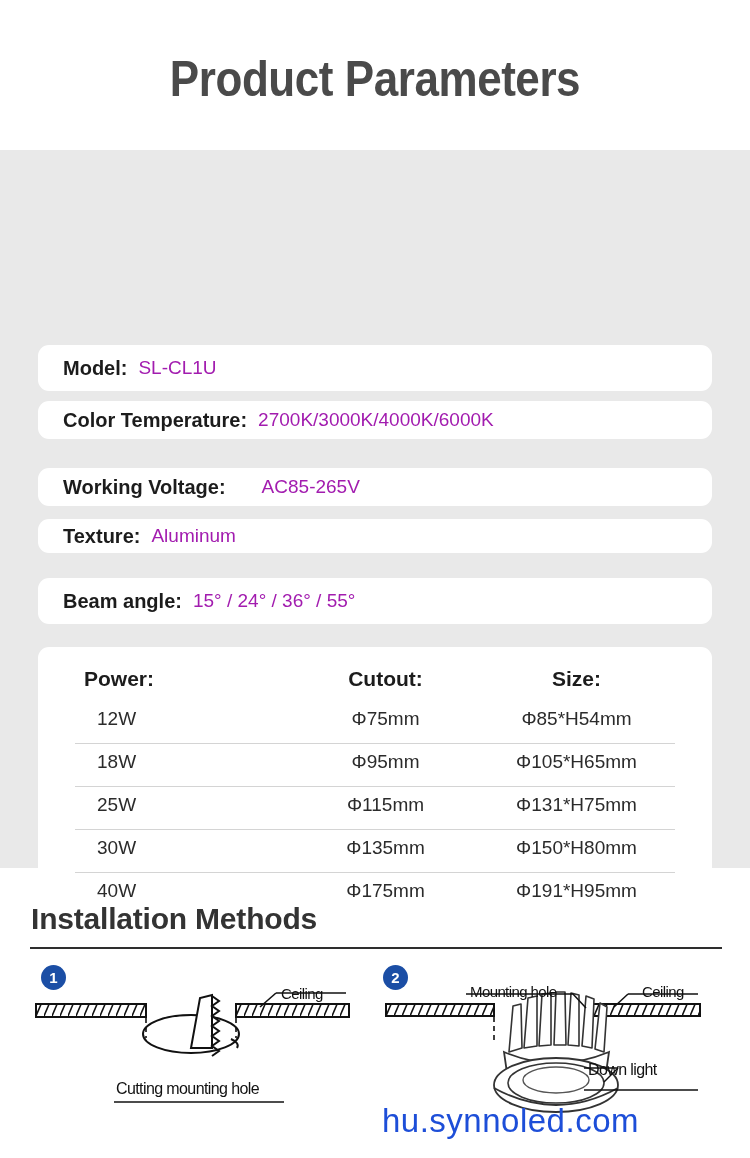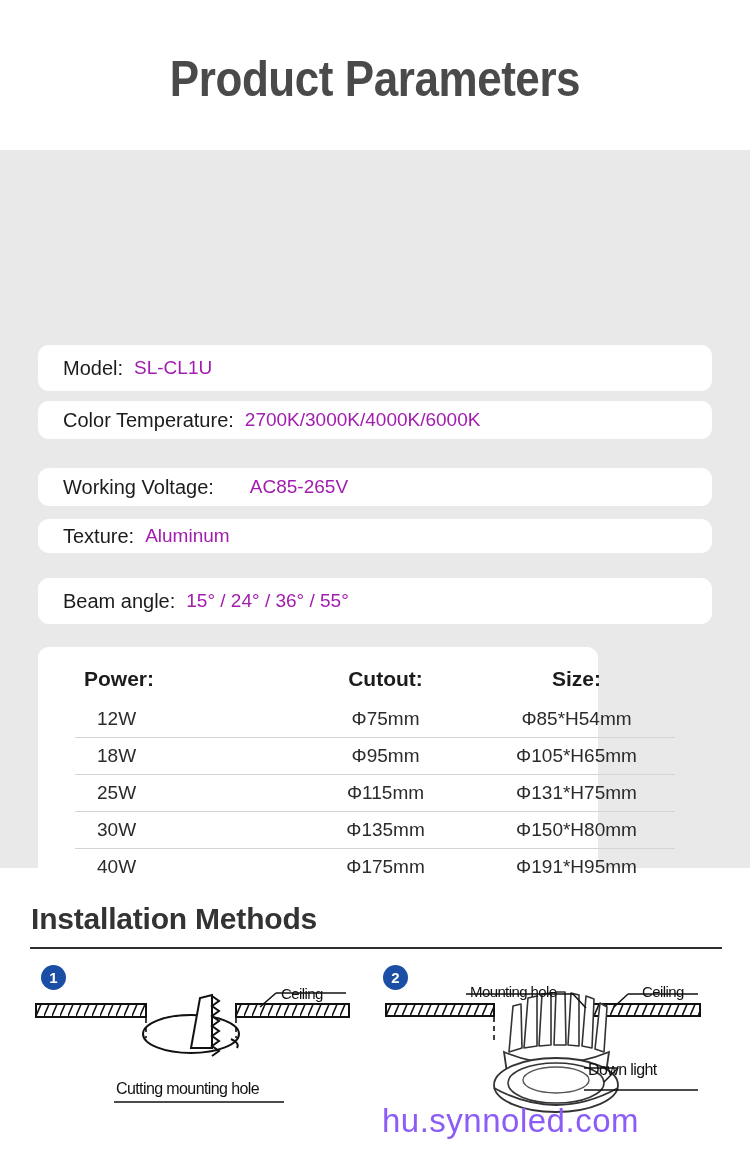--- a/index.html
+++ b/index.html
@@ -49,21 +49,21 @@
     width: 674px;
     background: #ffffff;
     border-radius: 11px;
     box-sizing: border-box;
     display: flex;
     align-items: center;
     padding-left: 25px;
   }
   .spec-card .spec-label {
     font-size: 20px;
-    font-weight: normal;
+    font-weight: bold;
     color: #1c1c1c;
     white-space: nowrap;
   }
   .spec-card .spec-value {
     font-size: 19px;
     font-weight: normal;
     color: #a21caf;
     white-space: nowrap;
     margin-left: 11px;
   }
@@ -72,21 +72,21 @@
   #spec-row-1 { top: 251px;  height: 38px; }
   #spec-row-2 { top: 318px;  height: 38px; gap: 25px; }
   #spec-row-3 { top: 369px;  height: 34px; }
   #spec-row-4 { top: 428px;  height: 46px; }
 
   
   .table-card {
     position: absolute;
     left: 38px;
     top: 497px;
-    width: 560px;
+    width: 674px;
     height: 293px;
     background: #ffffff;
     border-radius: 11px;
     box-sizing: border-box;
   }
   .spec-table {
     position: absolute;
     left: 37px;
     top: 14px;
     width: 600px;
@@ -98,21 +98,21 @@
     font-weight: bold;
     color: #1c1c1c;
     padding: 6px 0 10px 0;
     text-align: center;
     border: none;
   }
   .spec-table th.col-power   { text-align: left; padding-left: 9px; }
   .spec-table td {
     font-size: 19px;
     color: #2b2b2b;
-    padding: 7px 0 7px 0;
+    padding: 7px 0 13px 0;
     text-align: center;
     border-top: 1px solid #d4d4d4;
   }
   .spec-table tbody tr:first-child td {
     border-top: none;
   }
   .spec-table td.col-power { text-align: left; padding-left: 22px; }
   .spec-table col.c1 { width: 218px; }
   .spec-table col.c2 { width: 185px; }
   .spec-table col.c3 { width: 197px; }
@@ -184,21 +184,21 @@
   #d2-mount   { left: 92px;  top: 23px; }
   #d2-ceiling { left: 264px; top: 23px; }
   #d2-down    { left: 210px; top: 101px; font-size: 16px; }
 
   
   .watermark {
     position: absolute;
     left: 382px;
     top: 1102px;
     font-size: 33px;
-    color: #8b5cf6;
+    color: #1d4ed8;
     letter-spacing: 0.5px;
     white-space: nowrap;
   }
 </style>
 </head>
 <body>
 
 <div class="page-title">Product Parameters</div>
 
 <div class="spec-panel">

